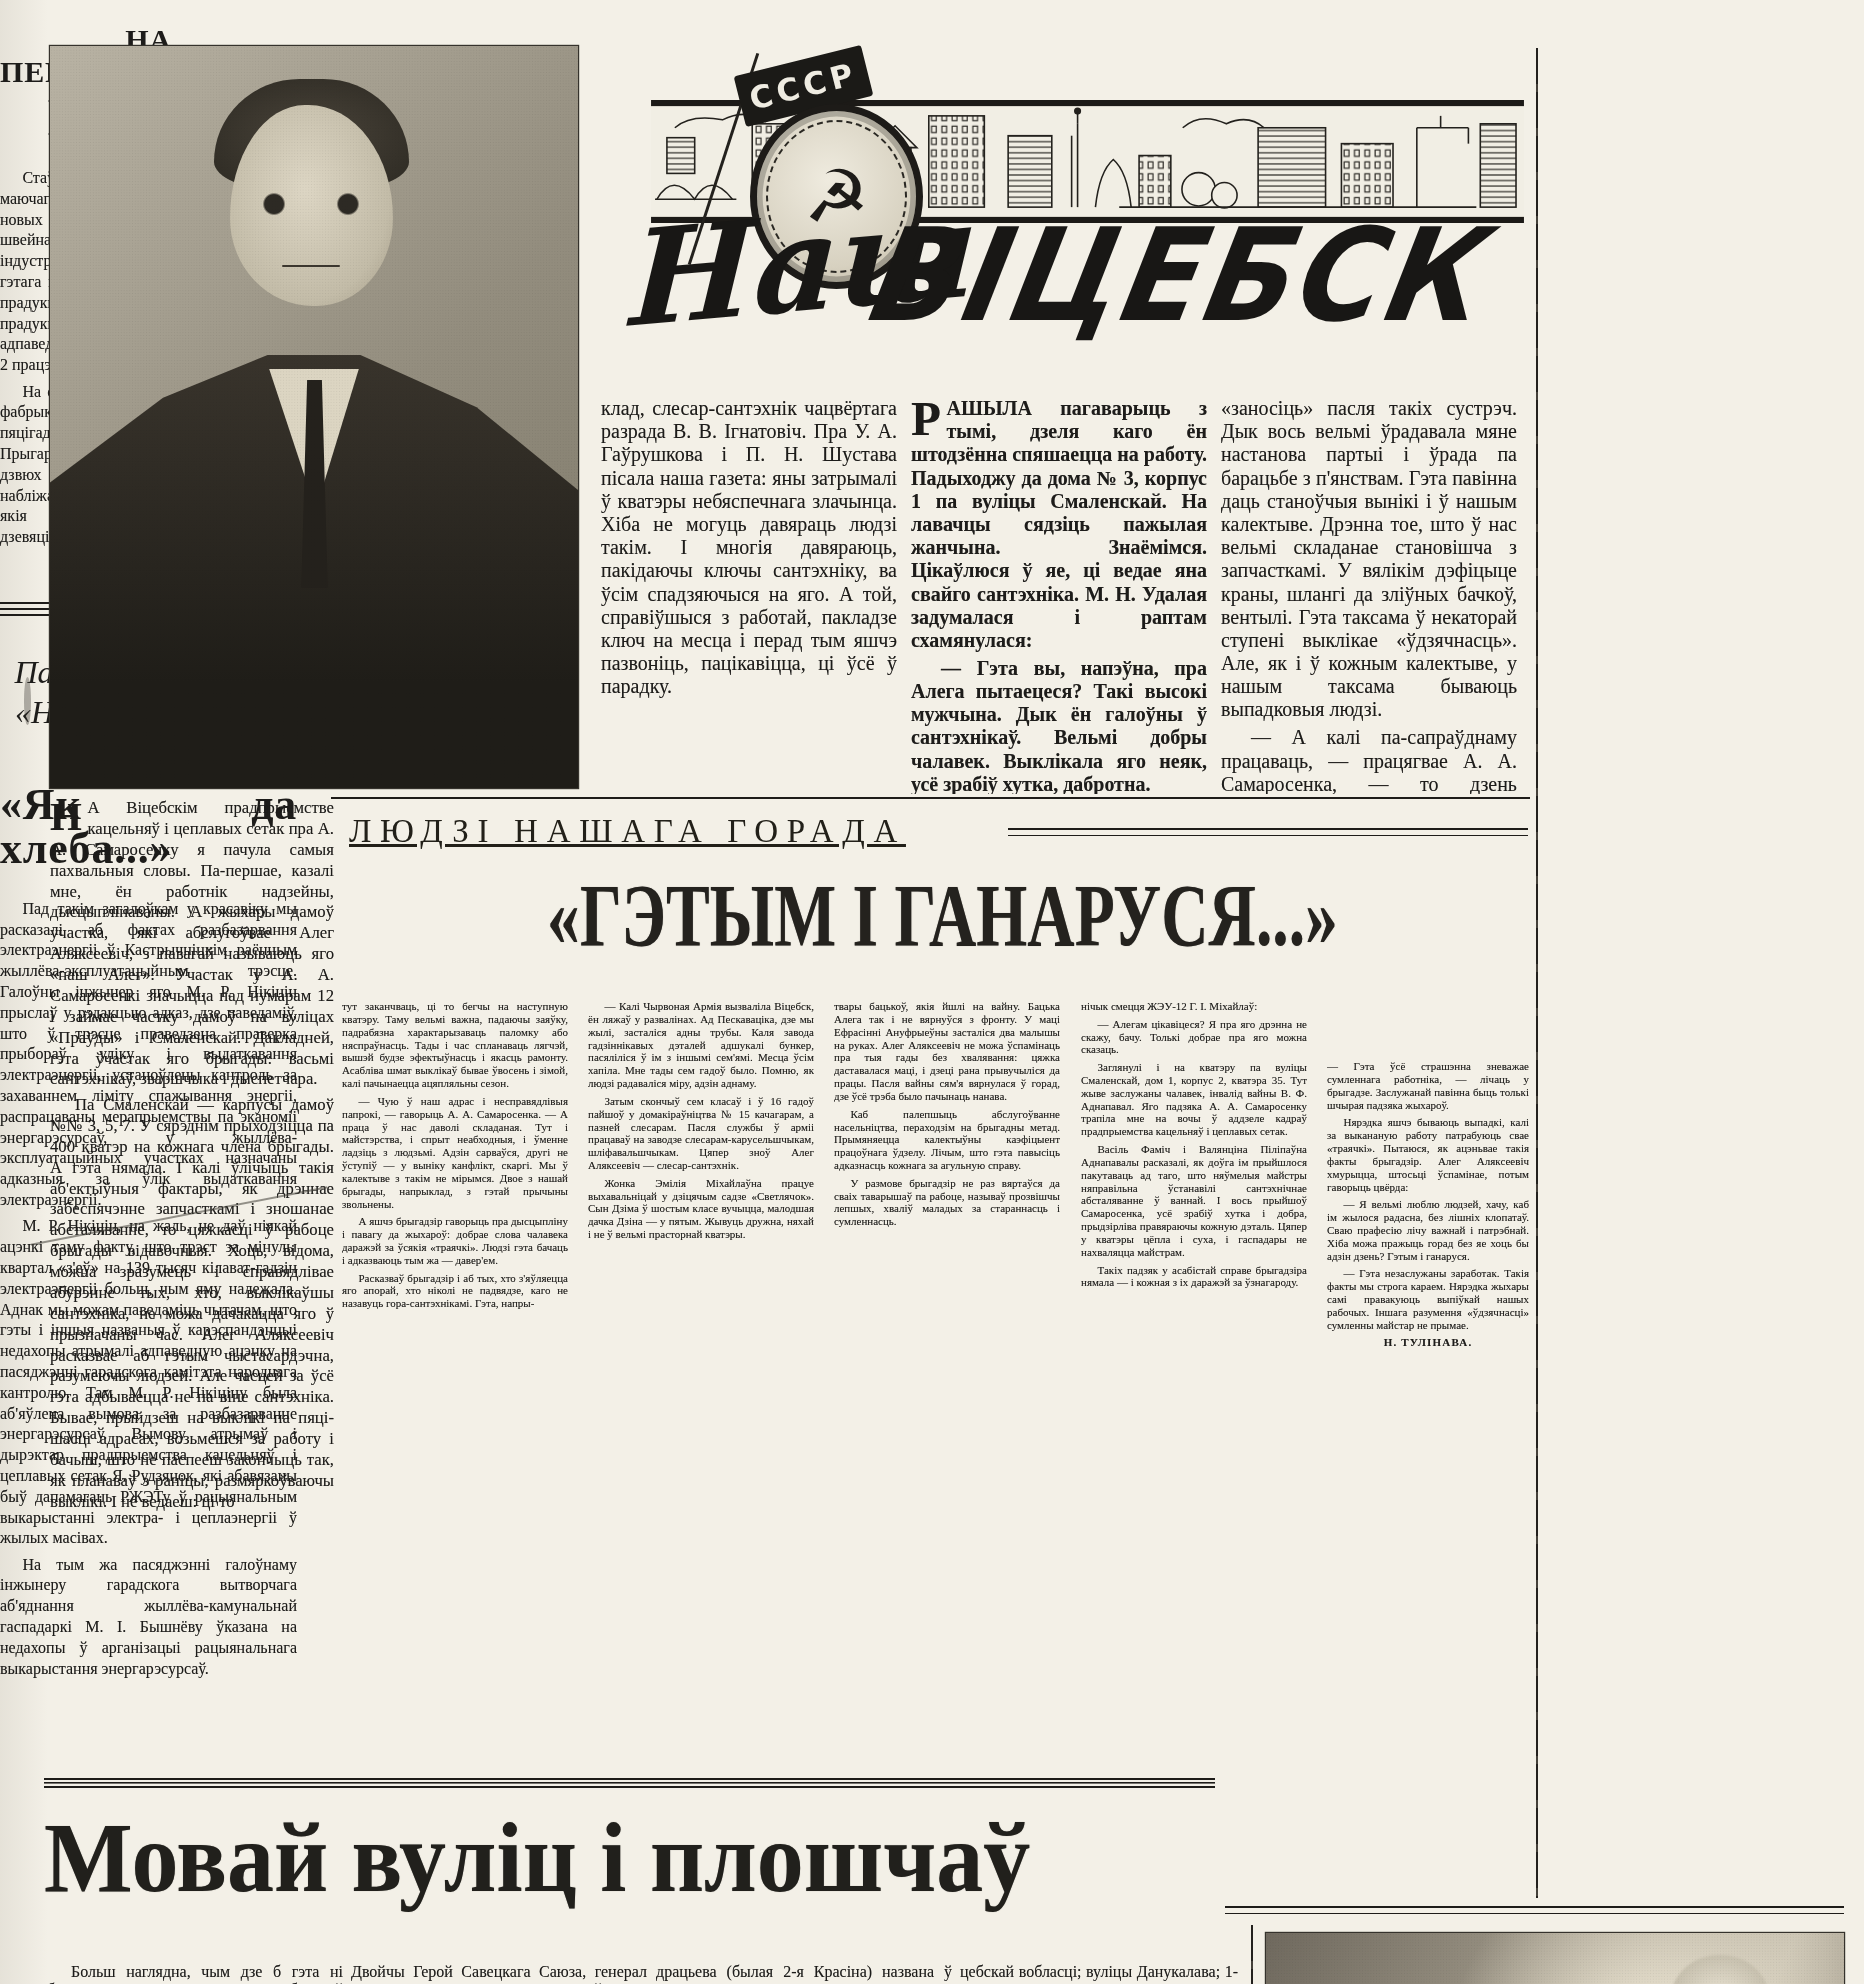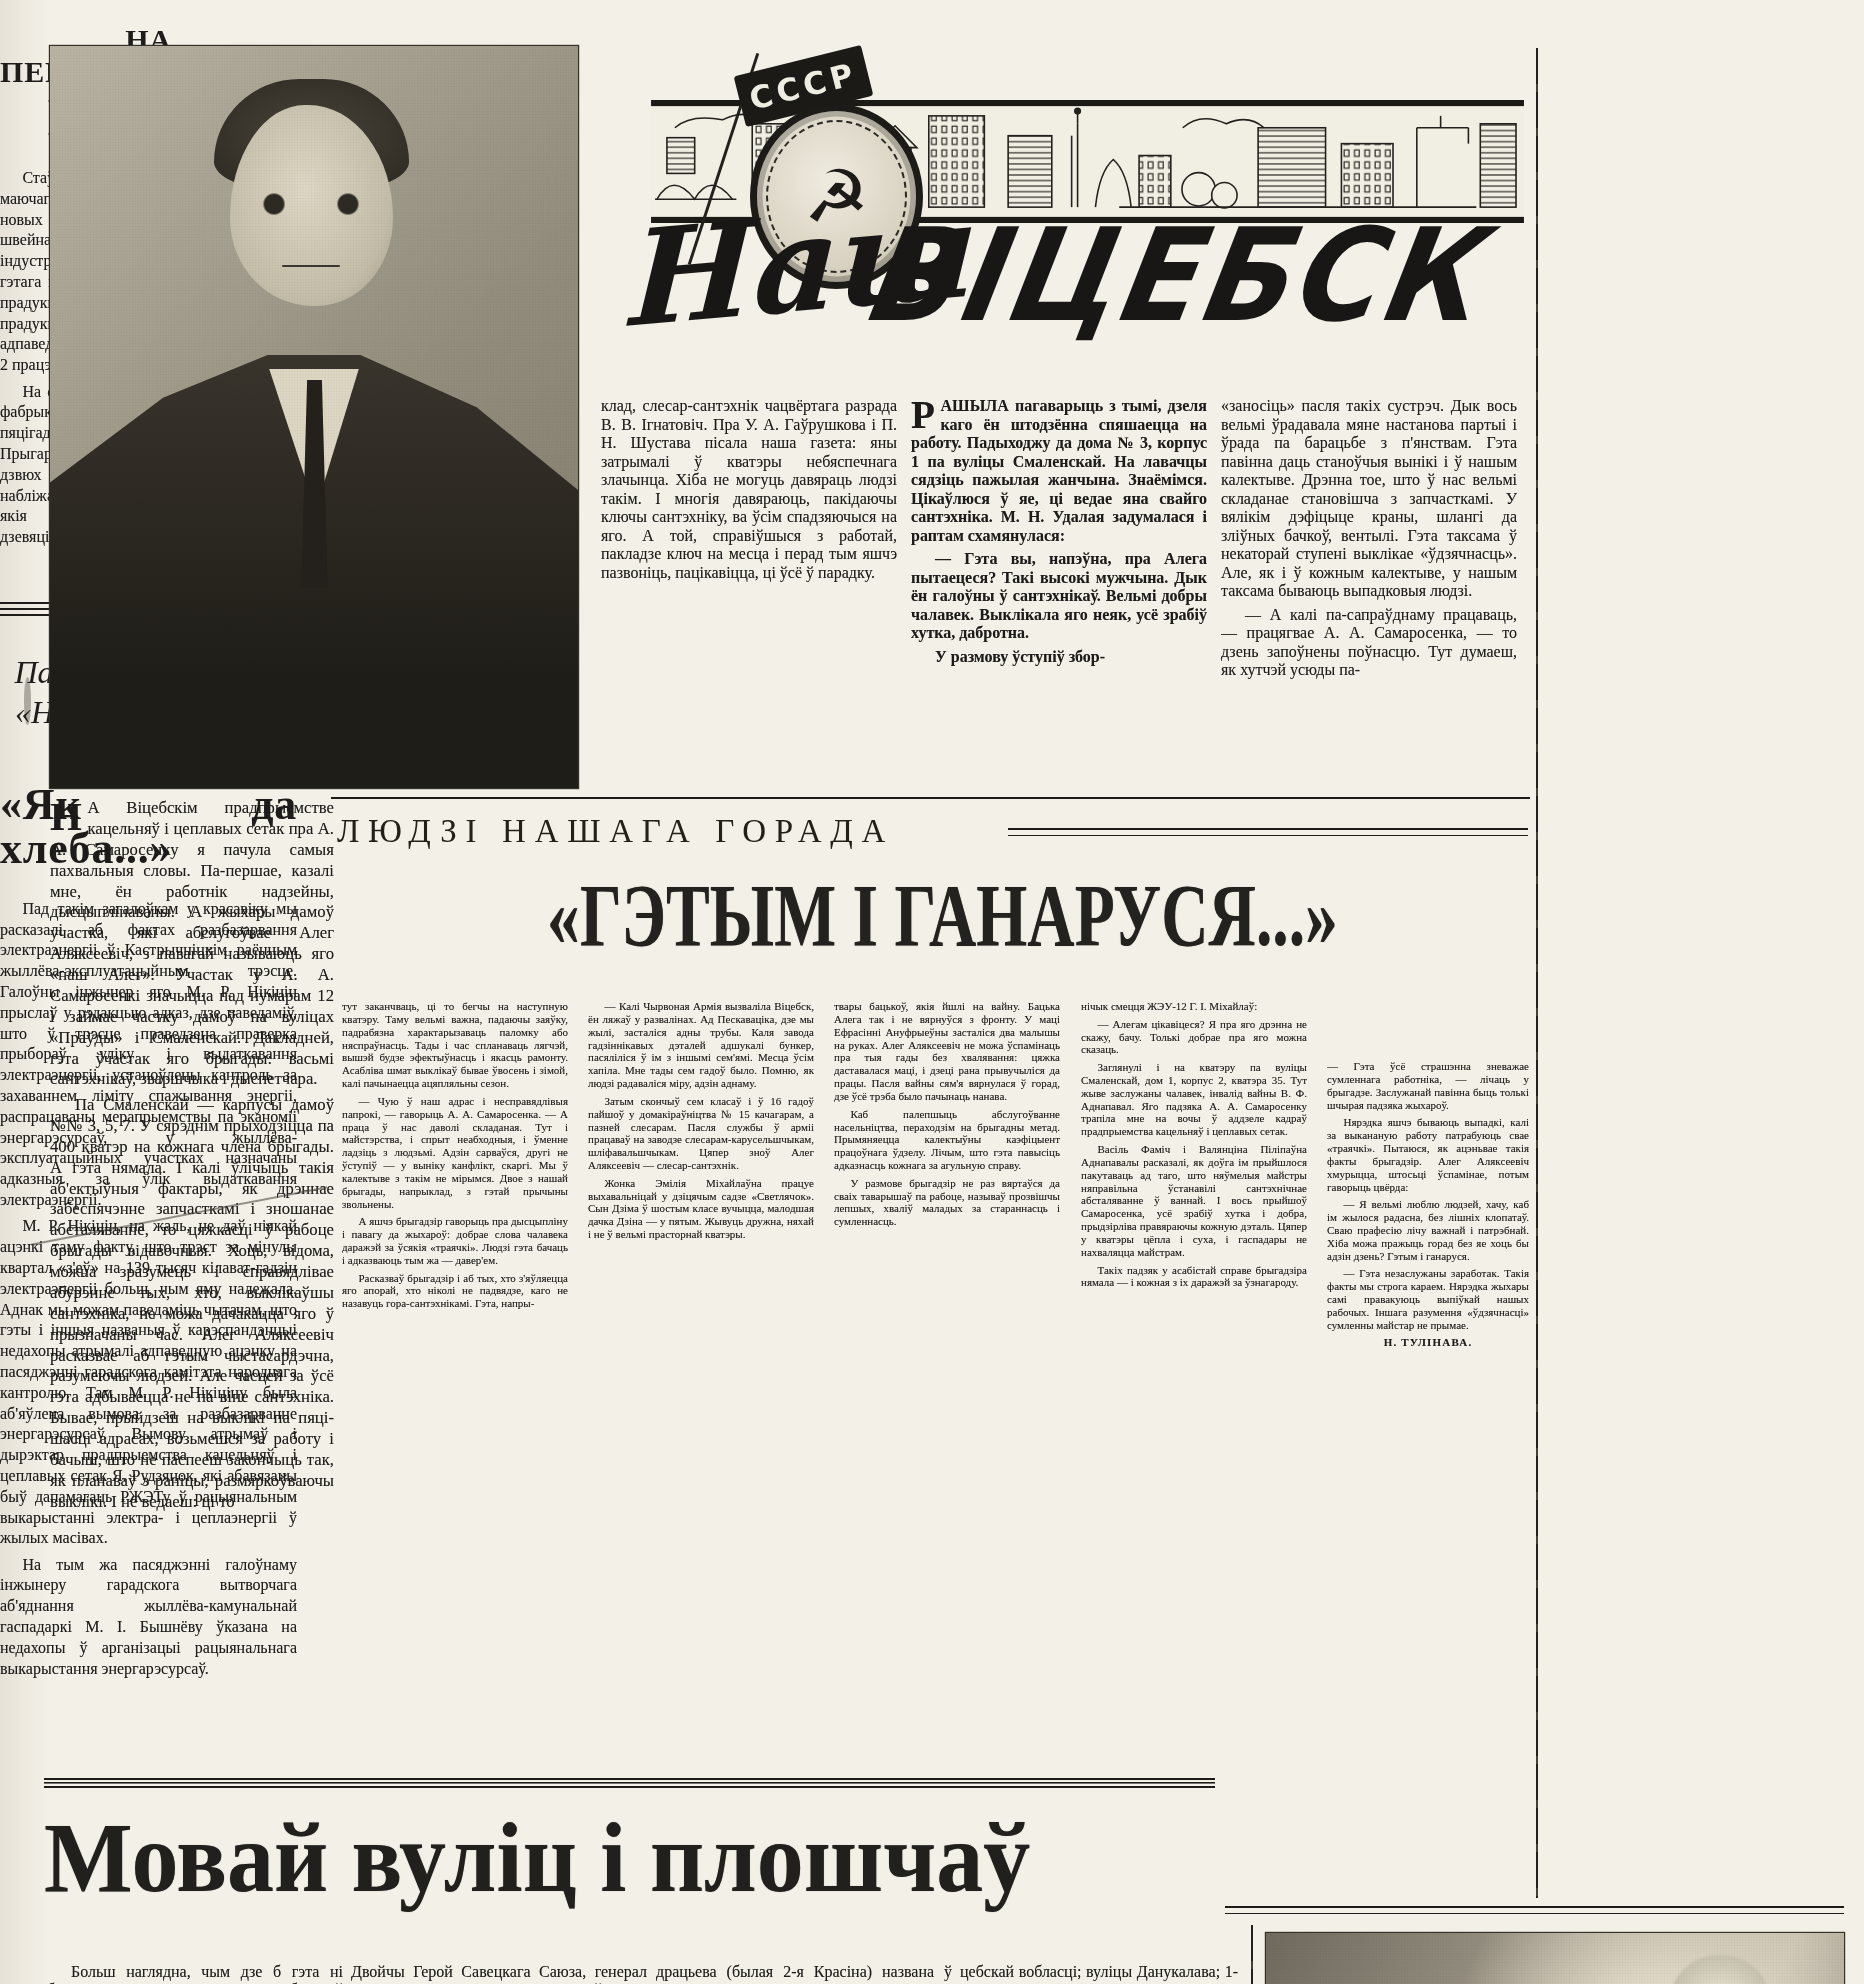--- a/index.html
+++ b/index.html
@@ -74,25 +74,25 @@
   #colRight p{margin:0 0 5.6px;font-size:16px;line-height:1.3;text-indent:1.4em;text-shadow:0 0 0.4px rgba(20,20,20,.38);}
   .vg-h1{margin:24px 0 0;text-align:center;font-weight:bold;font-size:30px;line-height:1.08;letter-spacing:0.8px;}
   .vg-h2{margin:3.2px 0 24px;text-align:center;font-weight:bold;font-size:52px;line-height:1;letter-spacing:4px;}
   .fu-divider{height:9.5px;border-top:2.8px solid #1e1c19;border-bottom:2.8px solid #1e1c19;
               background:linear-gradient(#1e1c19,#1e1c19) center/100% 2px no-repeat;margin:28px 0 36px;}
   .fu-kicker{text-align:center;font-style:italic;font-size:32px;line-height:1.25;margin:0 0 20px;}
   .fu-minirule{width:171px;height:4px;border-top:2px solid #1e1c19;border-bottom:1.2px solid #1e1c19;margin:0 auto 24px;}
   .fu-head{font-weight:bold;font-size:44px;line-height:1;margin:0 0 28px;letter-spacing:0.8px;}
 
   
-  .kicker{position:absolute;left:337px;top:813px;font-size:33px;letter-spacing:8.7px;font-weight:500;color:#222019;}
+  .kicker{position:absolute;left:349px;top:813px;font-size:33px;letter-spacing:8.7px;font-weight:500;color:#222019;text-decoration:underline;}
   #featHeadline{position:absolute;left:357px;top:871px;width:1171px;text-align:center;font-weight:bold;
                 font-size:79px;line-height:1;white-space:nowrap;transform:scale(.83,1.12);transform-origin:center top;
                 color:#24221e;text-shadow:0 0 0.8px rgba(25,23,20,.5);}
-  .intro p{font-size:16px;line-height:1.16;}
+  .intro p{font-size:20px;line-height:1.16;}
   .feat p{font-size:11px;line-height:1.17;}
   #featA p{font-size:16.7px;line-height:1.25;}
 
   
   #streetsHead{position:absolute;left:44px;top:1808px;width:1187px;font-weight:bold;font-size:94px;line-height:1;
                white-space:nowrap;transform:scaleY(1.05);transform-origin:left top;color:#21201c;
                text-shadow:0 0 0.8px rgba(25,23,20,.45);}
   .street p{font-size:16px;line-height:1.15;}
 
   

